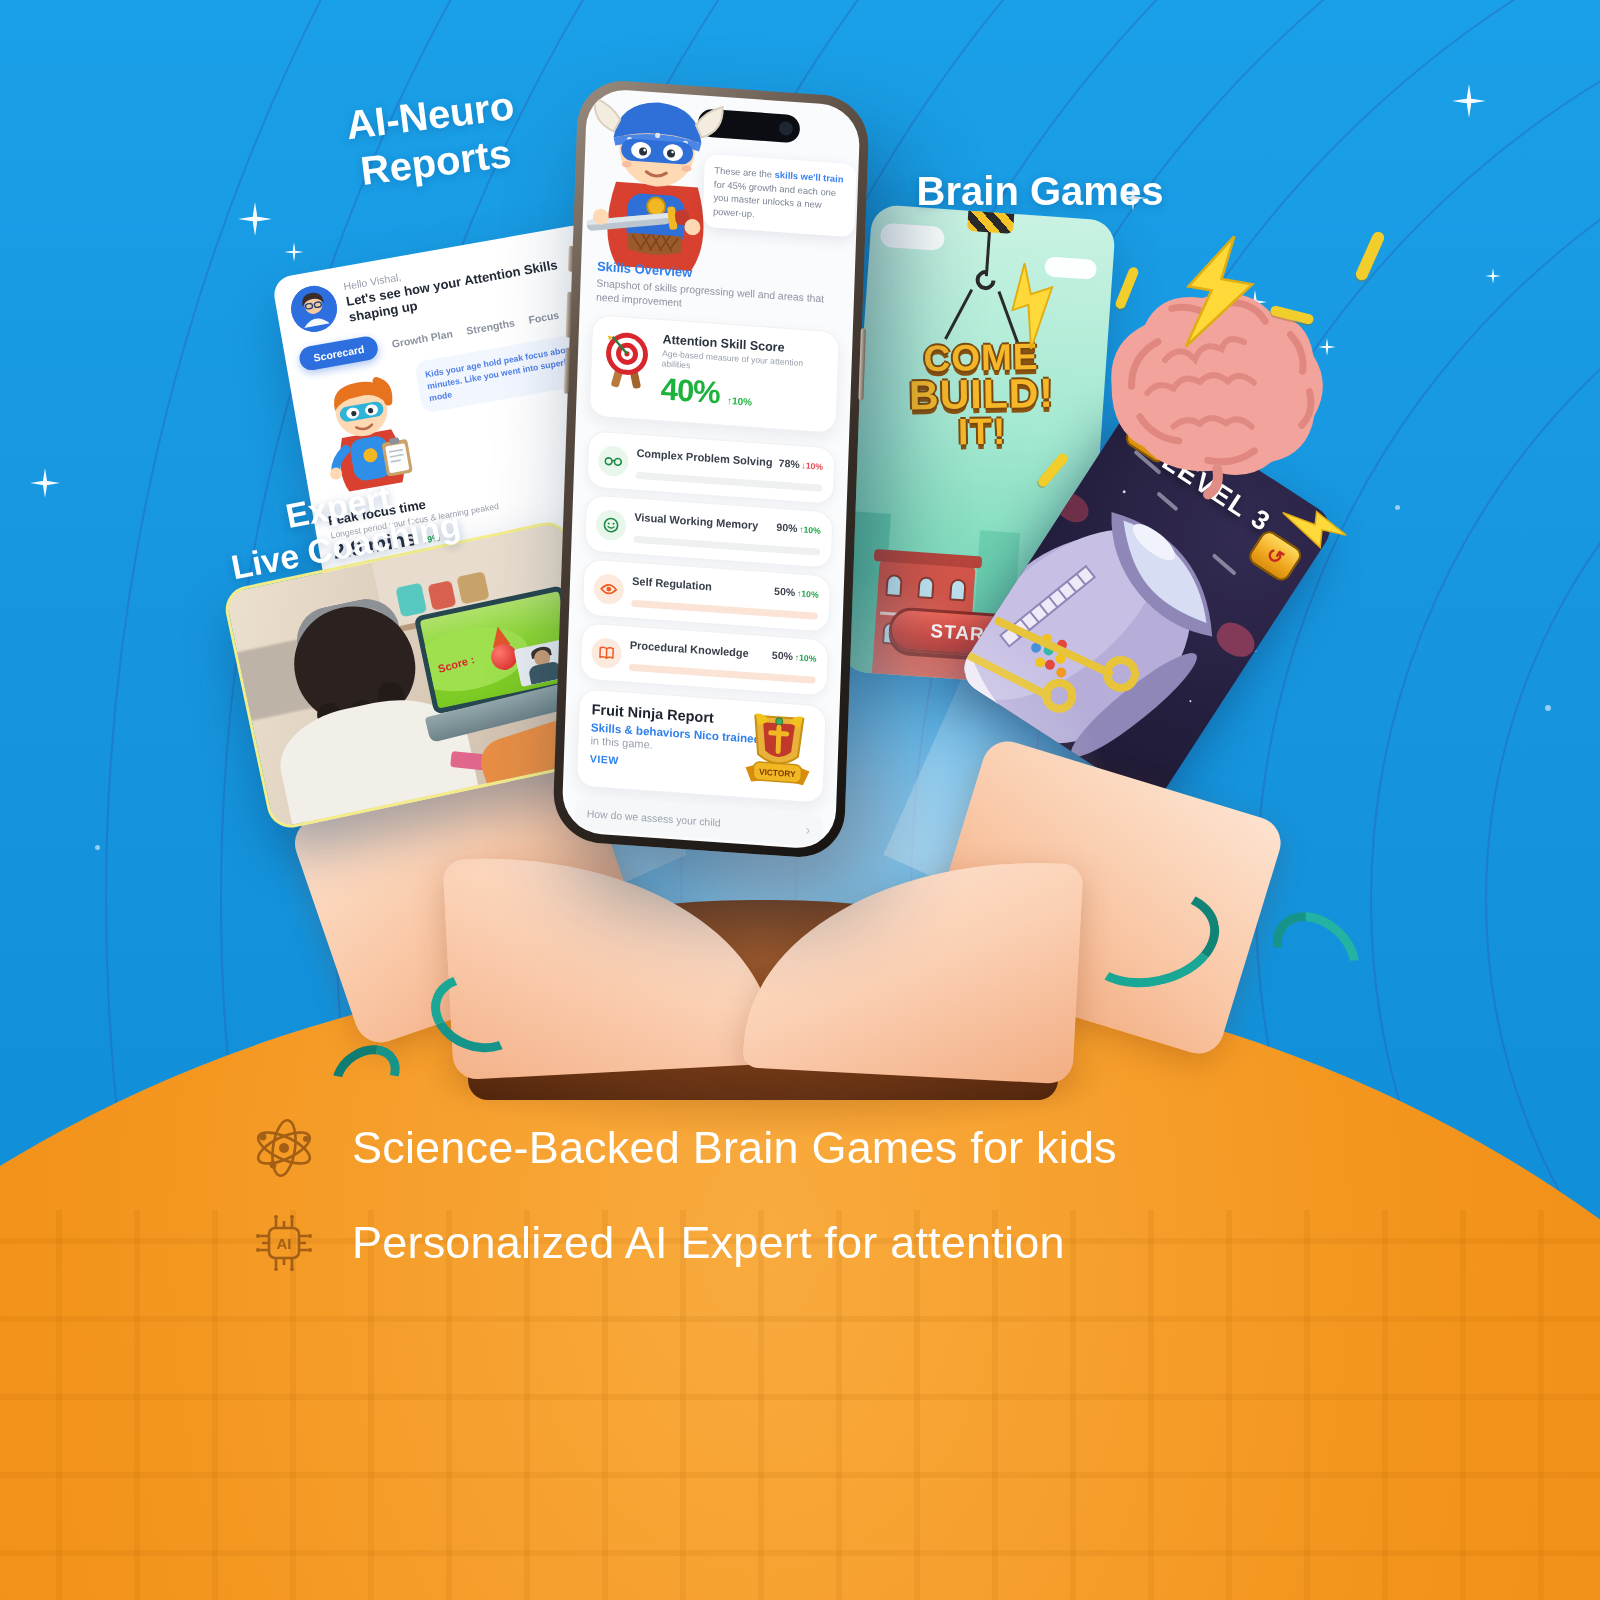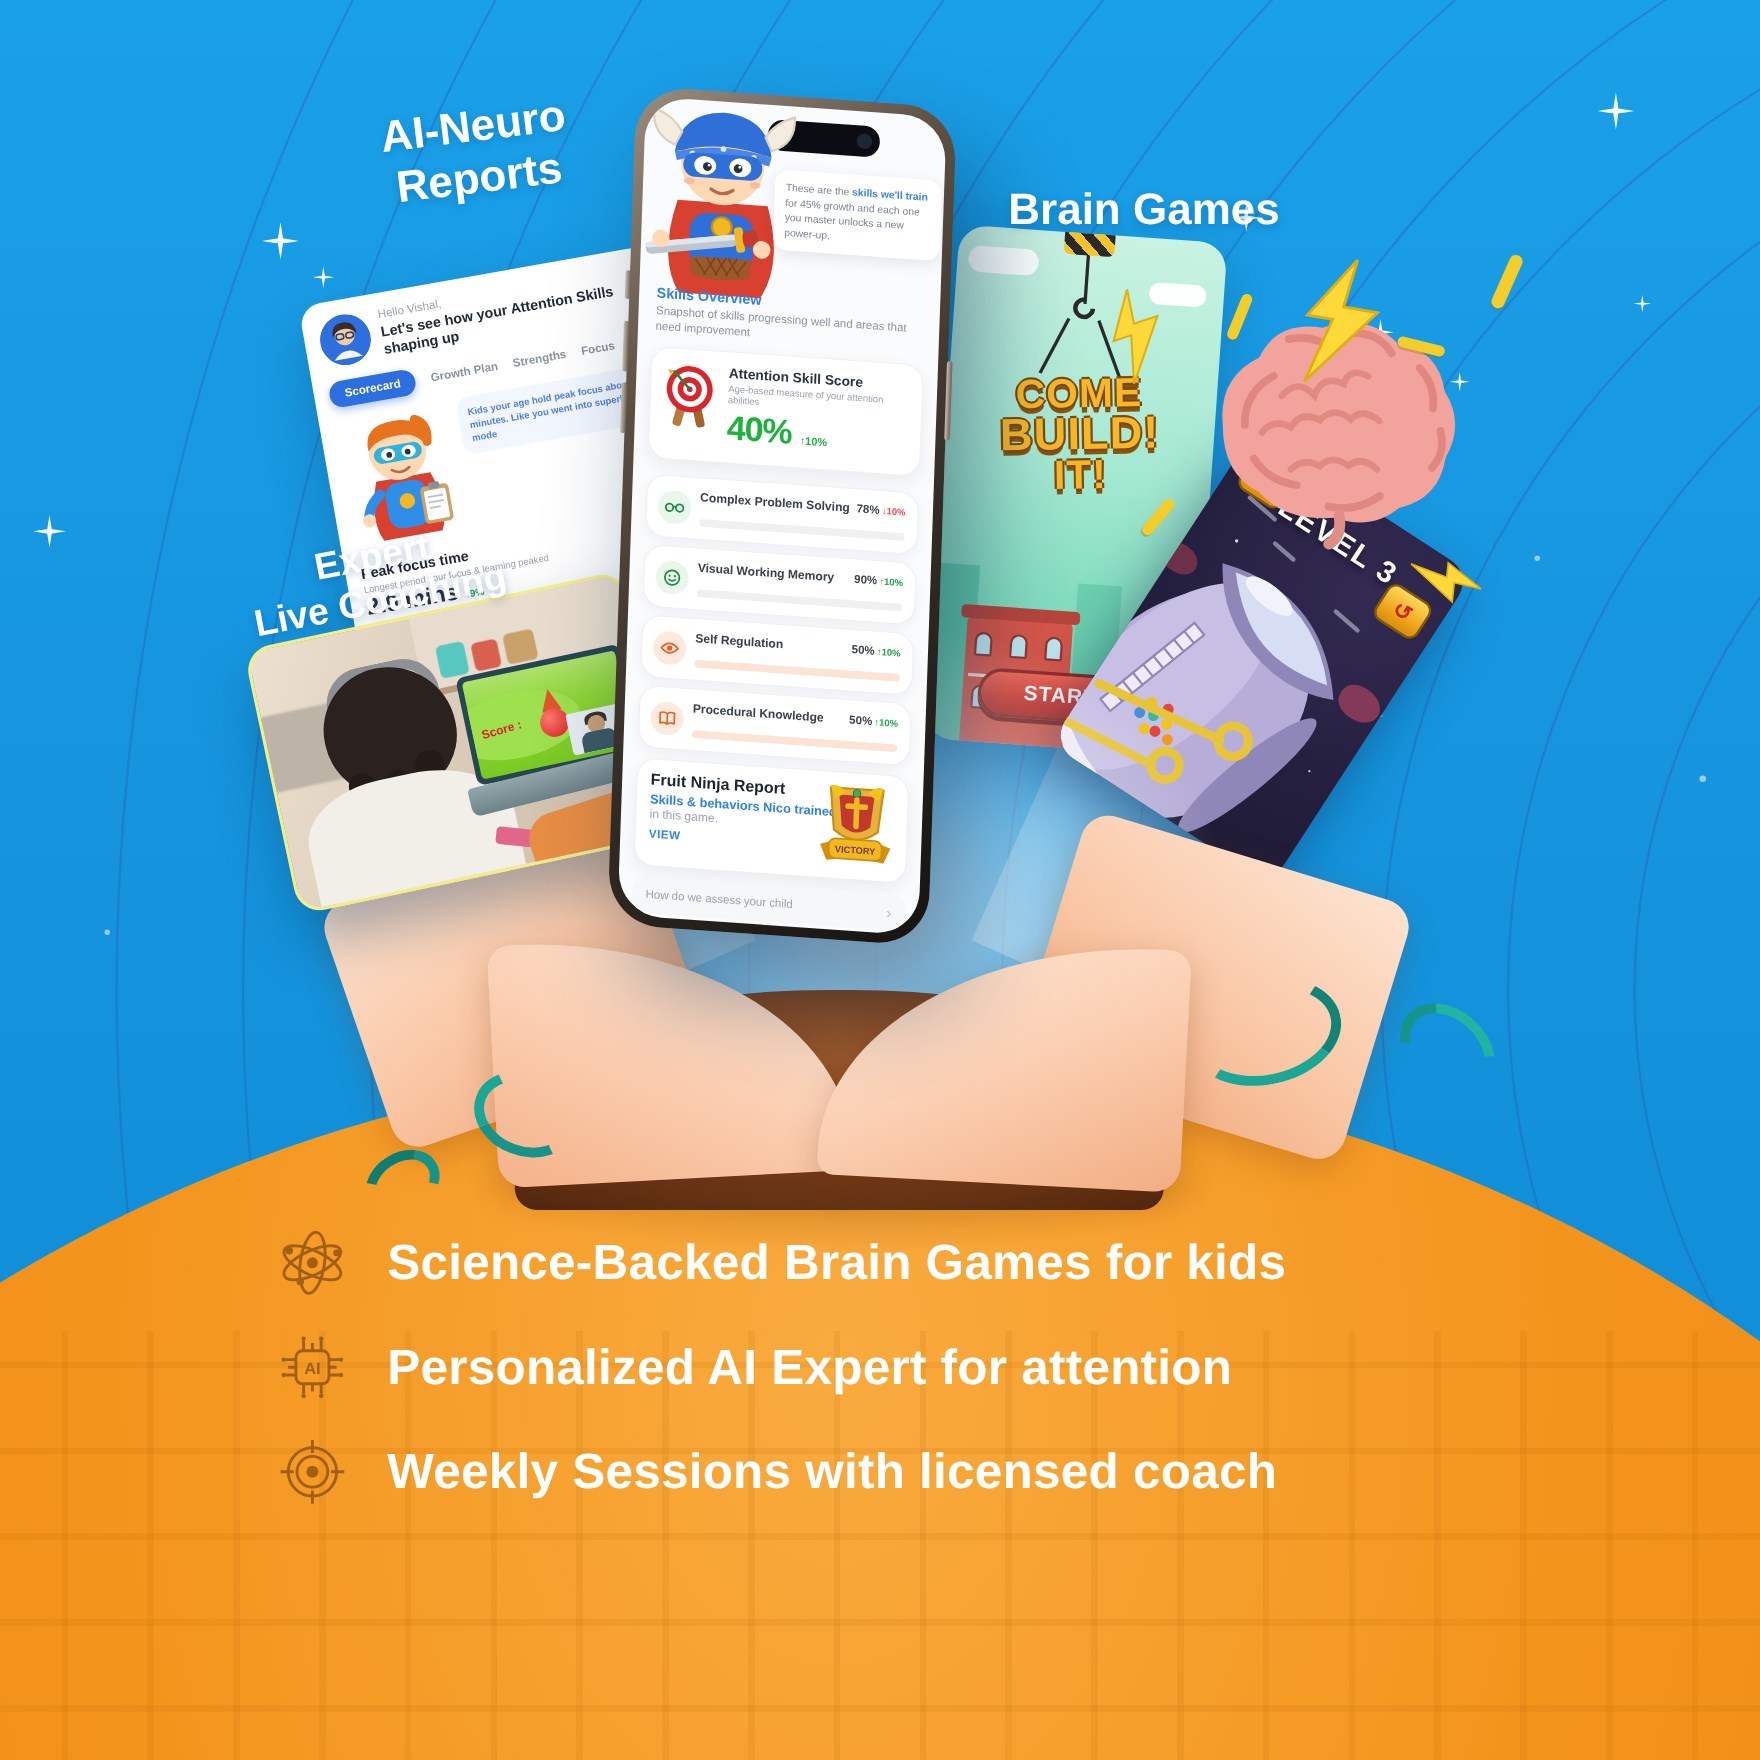--- a/index.html
+++ b/index.html
@@ -201,21 +201,21 @@
     display:flex;align-items:center;justify-content:space-between;padding:0 12px;color:#9aa3af;font-size:10.4px;}
   .assess .chev{font-size:14px;color:#b9c2cc;}
 
   
   .bottom{position:absolute;z-index:10;left:0;right:0;top:1072px;}
   .heading{text-align:center;color:#fff;font-weight:800;font-size:62px;letter-spacing:-1px;
     font-family:"Liberation Sans",sans-serif;}
   .items{margin-top:44px;}
   .item{display:flex;align-items:center;gap:34px;padding-left:250px;height:64px;margin-bottom:31px;}
   .item .iconbox{width:68px;height:68px;flex:0 0 auto;display:flex;align-items:center;justify-content:center;opacity:.92;}
-  .item .lbl{color:#fff;font-size:45px;font-weight:700;letter-spacing:.2px;}
+  .item .lbl{color:#fff;font-size:45px;font-weight:400;letter-spacing:.2px;}
 </style>
 </head>
 <body>
 
 <div class="stage">
 
   <div class="arc" style="--r:615px"></div>
   <div class="arc" style="--r:730px"></div>
   <div class="arc" style="--r:845px"></div>
   <div class="arc" style="--r:960px"></div>
@@ -670,27 +670,16 @@
             <circle cx="25" cy="59" r="2" fill="#9b5a14" stroke="none"></circle>
               <circle cx="41" cy="59" r="2" fill="#9b5a14" stroke="none"></circle>
             <circle cx="7" cy="26" r="2" fill="#9b5a14" stroke="none"></circle>
               <circle cx="7" cy="40" r="2" fill="#9b5a14" stroke="none"></circle>
             <circle cx="59" cy="26" r="2" fill="#9b5a14" stroke="none"></circle>
               <circle cx="59" cy="40" r="2" fill="#9b5a14" stroke="none"></circle>
           </svg>
         </span>
         <span class="lbl">Personalized AI Expert for attention</span>
       </div>
-      <div class="item">
-        <span class="iconbox">
-          <svg width="66" height="66" viewBox="0 0 66 66" fill="none" stroke="#9b5a14" stroke-width="2.6">
-            <circle cx="33" cy="33" r="22"></circle>
-            <circle cx="33" cy="33" r="14"></circle>
-            <circle cx="33" cy="33" r="5.5" fill="#9b5a14" stroke="none"></circle>
-            <path d="M33,4 v12 M33,50 v12 M4,33 h12 M50,33 h12"></path>
-          </svg>
-        </span>
-        <span class="lbl">Weekly Sessions with licensed coach</span>
-      </div>
     </div>
   </div>
 
 </div>
 
 </body></html>

